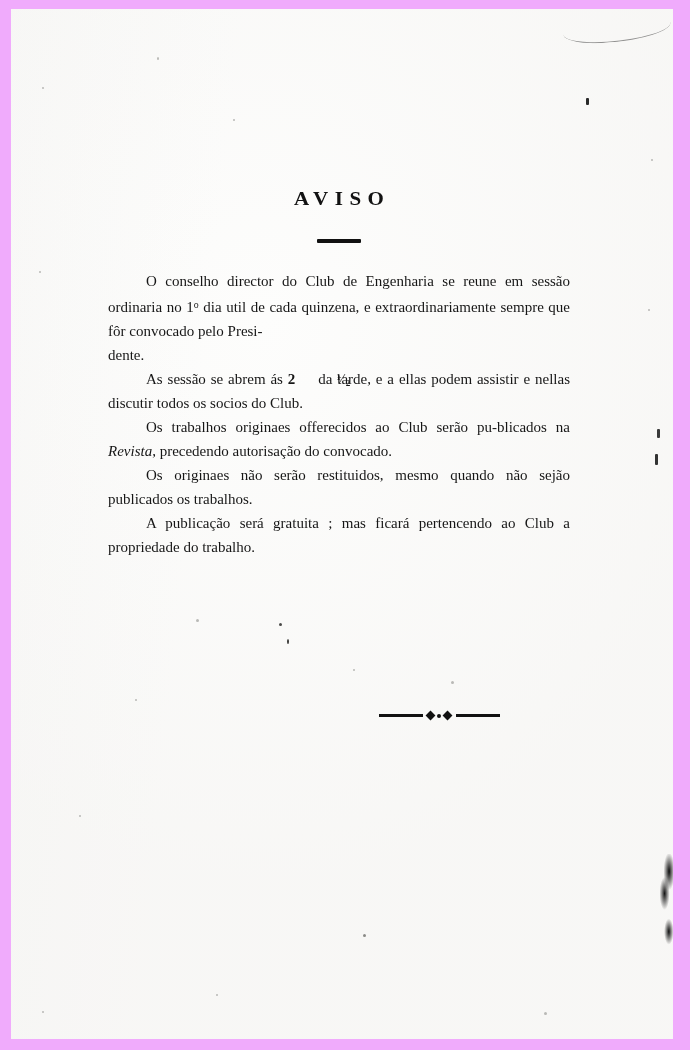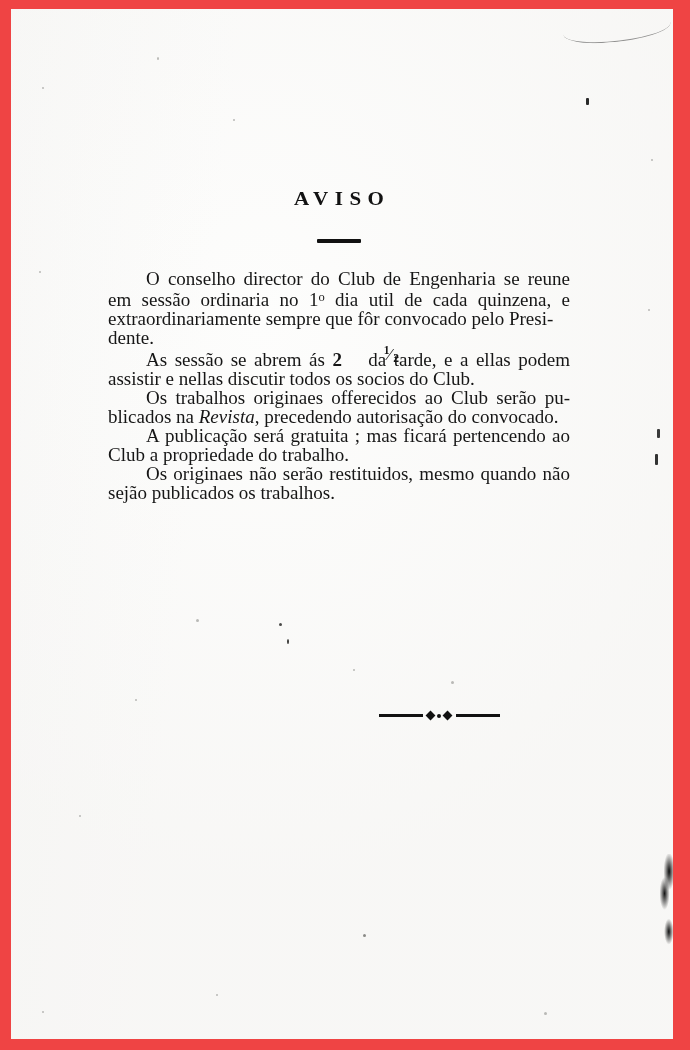--- a/index.html
+++ b/index.html
@@ -12,21 +12,21 @@
     height: 1050px;
     overflow: hidden;
     font-family: "Liberation Serif", "DejaVu Serif", serif;
   }
 
   
   #scan-frame {
     position: relative;
     width: 690px;
     height: 1050px;
-    background: #ef4444;
+    background: #f0abfc;
     overflow: hidden;
   }
 
   
   #page-sheet {
     position: absolute;
     left: 11px;
     top: 9px;
     width: 662px;
     height: 1030px;
@@ -73,22 +73,22 @@
     height: 4px;
     background: #111;
     margin: 30px auto 0 auto;
     border-radius: 1px;
   }
 
   
   #body-copy {
     margin-top: 26px;
     color: #161616;
-    font-size: 19px;
-    line-height: 19px;
+    font-size: 15px;
+    line-height: 24px;
     text-align: justify;
     text-justify: inter-word;
     -webkit-hyphens: none;
     hyphens: none;
   }
   #body-copy p {
     margin: 0;
     text-indent: 38px;
   }
   #body-copy p .tail {
@@ -252,23 +252,23 @@
       </div>
 
       <div id="body-copy">
 
         <p><span>O conselho director do Club de Engenharia se reune em sessão ordinaria no 1</span><span class="ord">o</span><span> dia util de cada quinzena, e extraordinariamente sempre que fôr convocado pelo Presi-</span><br><span class="tail">dente.</span></p>
 
         <p><span>As sessão se abrem ás </span><span class="bold2">2</span> <span class="frac"><span class="num">1</span><span class="sol">⁄</span><span class="den">2</span></span><span> da tarde, e a ellas podem assistir e nellas discutir todos os socios do Club.</span></p>
 
         <p><span>Os trabalhos originaes offerecidos ao Club serão pu-blicados na </span><span class="ital">Revista</span><span>, precedendo autorisação do convocado.</span></p>
 
+        <p>Os originaes não serão restituidos, mesmo quando não sejão publicados os trabalhos.</p>
+
         <p>A publicação será gratuita ; mas ficará pertencendo ao Club a propriedade do trabalho.</p>
-
-        <p>Os originaes não serão restituidos, mesmo quando não sejão publicados os trabalhos.</p>
 
 
       </div>
 
       <div id="ornament">
         <span class="orn-bar left"></span>
         <span class="orn-dot"></span>
         <span class="orn-dot small"></span>
         <span class="orn-dot"></span>
         <span class="orn-bar right"></span>

